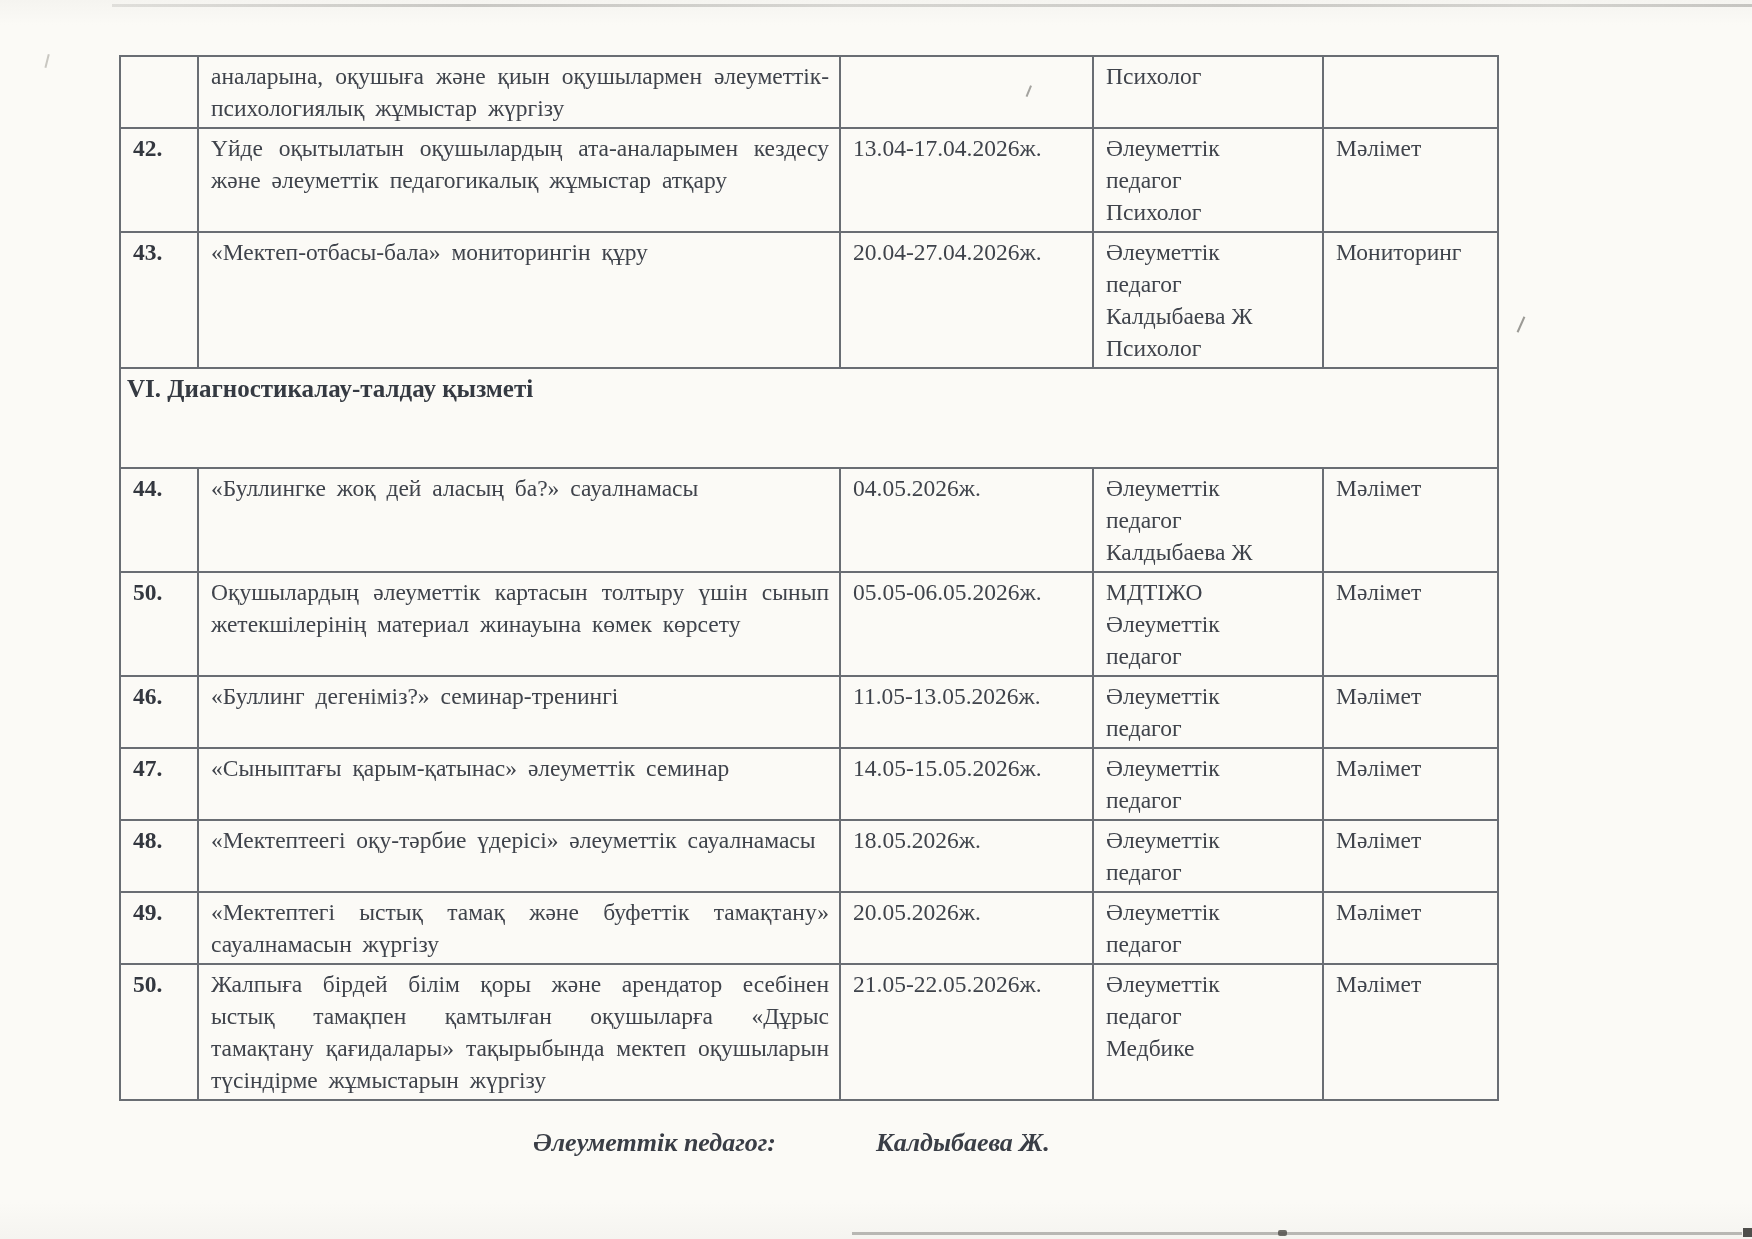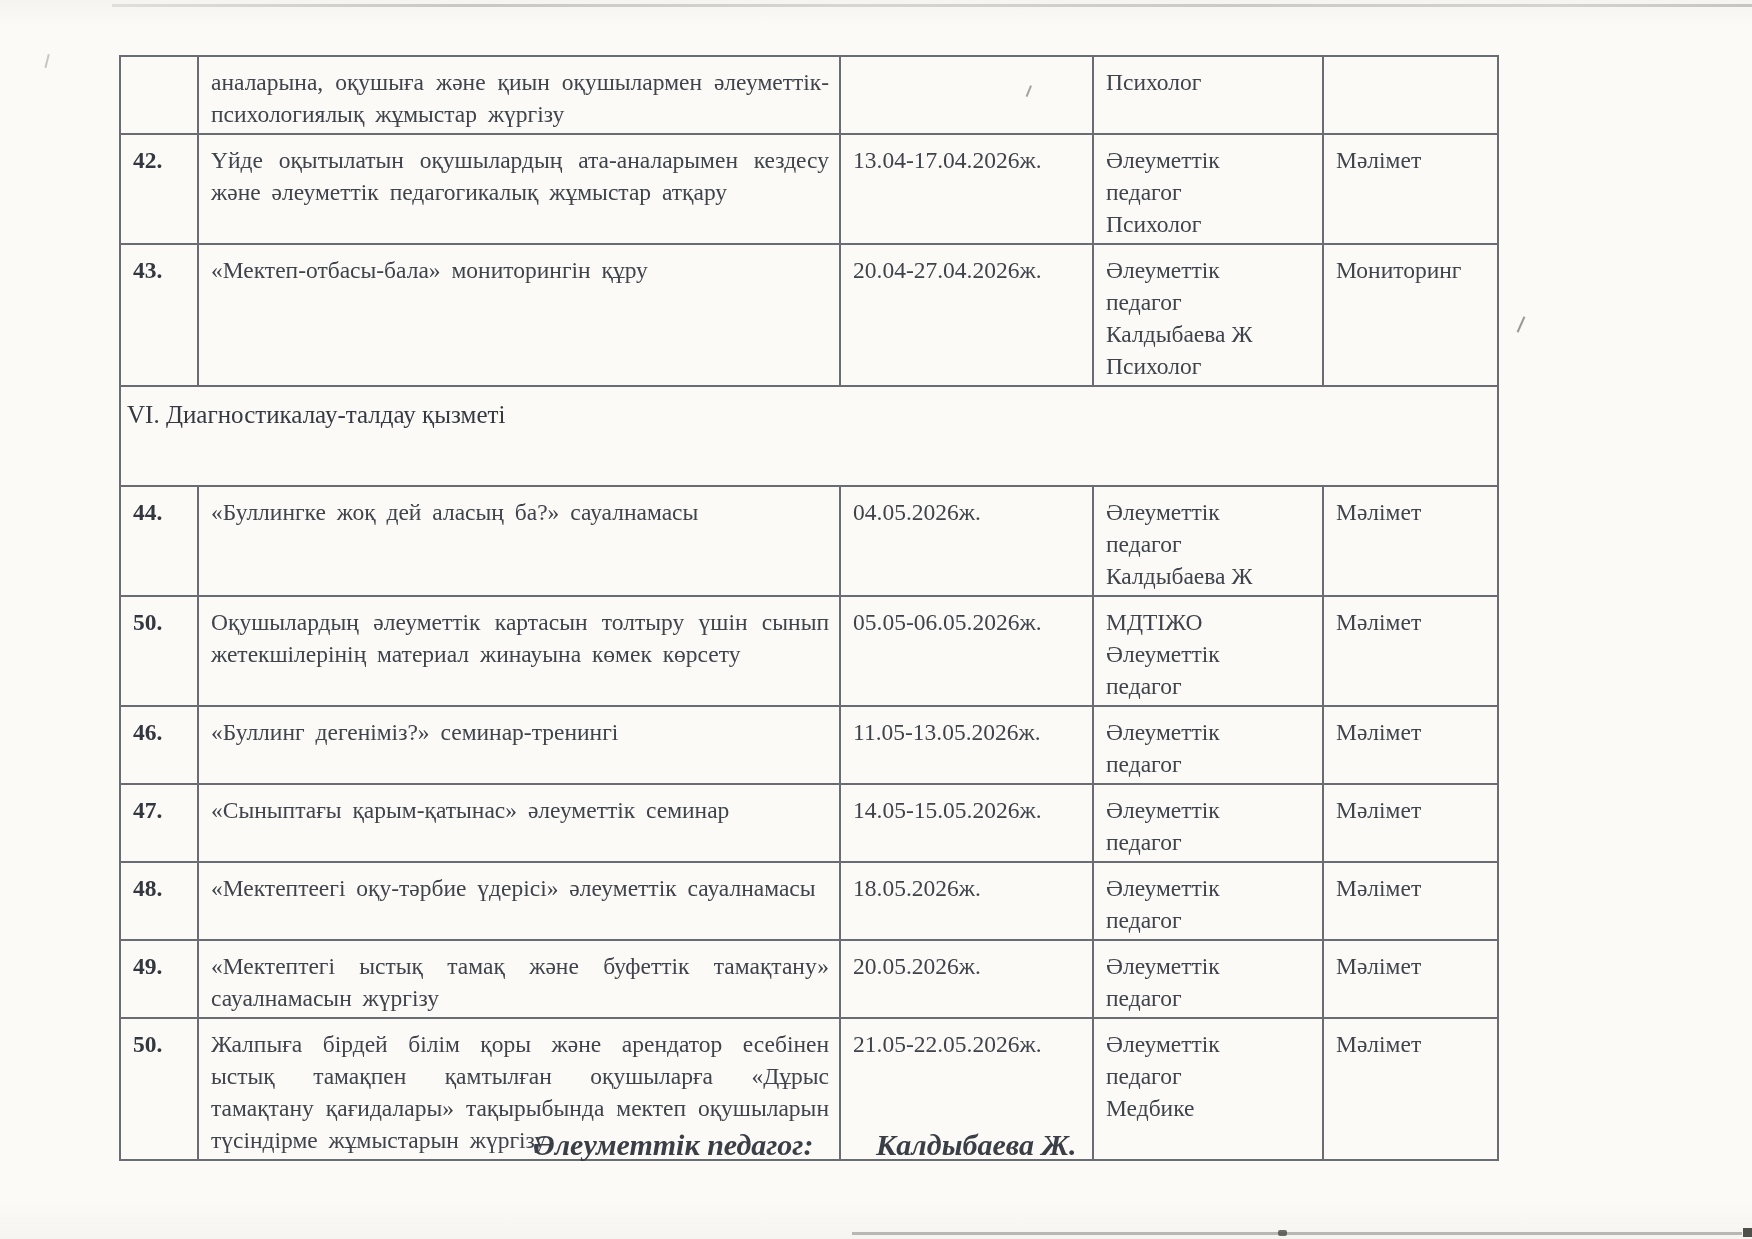--- a/index.html
+++ b/index.html
@@ -15,43 +15,43 @@
   }
   
   table.plan{
     position:absolute;left:119px;top:55px;width:1378px;
     border-collapse:collapse;table-layout:fixed;
     font-size:23.5px;line-height:32px;color:#3f434b;
   }
   table.plan td{
     border:2px solid #696d73;
     vertical-align:top;
-    padding:9px 10px 3px 12px;
+    padding:3px 10px 3px 12px;
     overflow:hidden;
   }
   td.c-num{
     font-weight:bold;color:#33373f;
     padding-left:4px;padding-right:4px;
   }
   td.c-task{
     text-align:justify;
     text-align-last:left;
     word-spacing:5px;
   }
   td.c-date{white-space:nowrap;}
   td.c-resp,td.c-res{white-space:pre-line;}
   tr.section-row td{
-    font-weight:normal;font-size:25px;color:#353a42;
-    padding:12px 10px 4px 6px;vertical-align:top;
+    font-weight:bold;font-size:25px;color:#353a42;
+    padding:4px 10px 4px 6px;vertical-align:top;
     text-align:left;word-spacing:normal;
   }
   
   .signature{
     position:absolute;left:0;top:1128px;width:1752px;height:40px;
-    font-size:30px;font-weight:bold;font-style:italic;color:#3a3e46;
+    font-size:26px;font-weight:bold;font-style:italic;color:#3a3e46;
   }
   .sig-role{position:absolute;left:533px;top:0;}
   .sig-name{position:absolute;left:876px;top:0;}
   
   .art{position:absolute;pointer-events:none;}
   .art-top{
     left:112px;right:0;top:4px;height:3px;opacity:.75;
     background:linear-gradient(90deg,#d8d7d3 0%,#b9b8b4 22%,#cccbc7 45%,#bcbbb7 68%,#c9c8c4 88%,#b5b4b0 100%);
   }
   .art-bottom{

